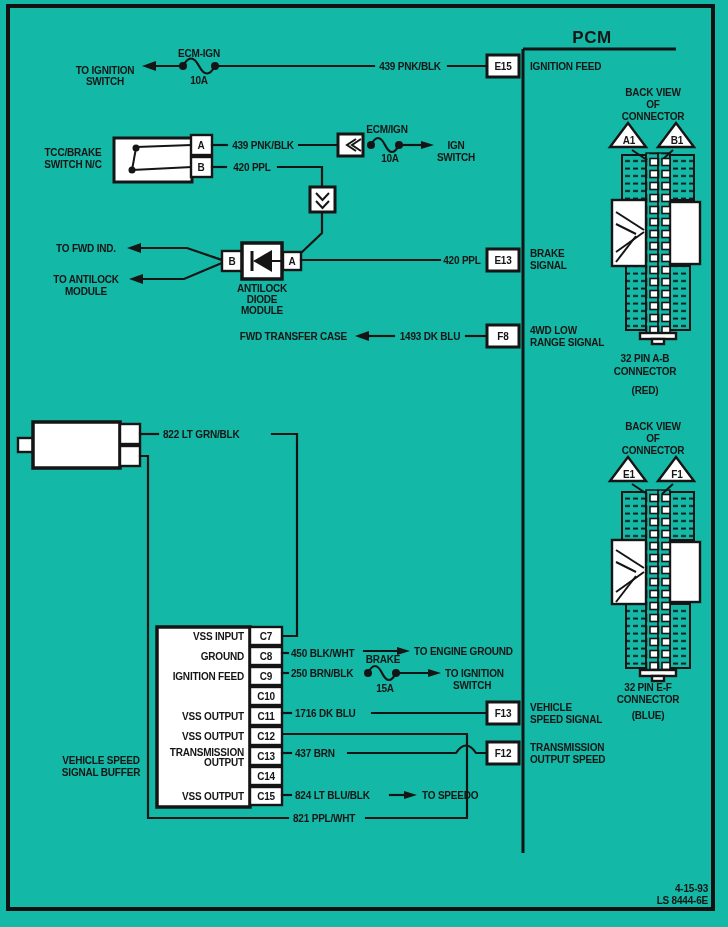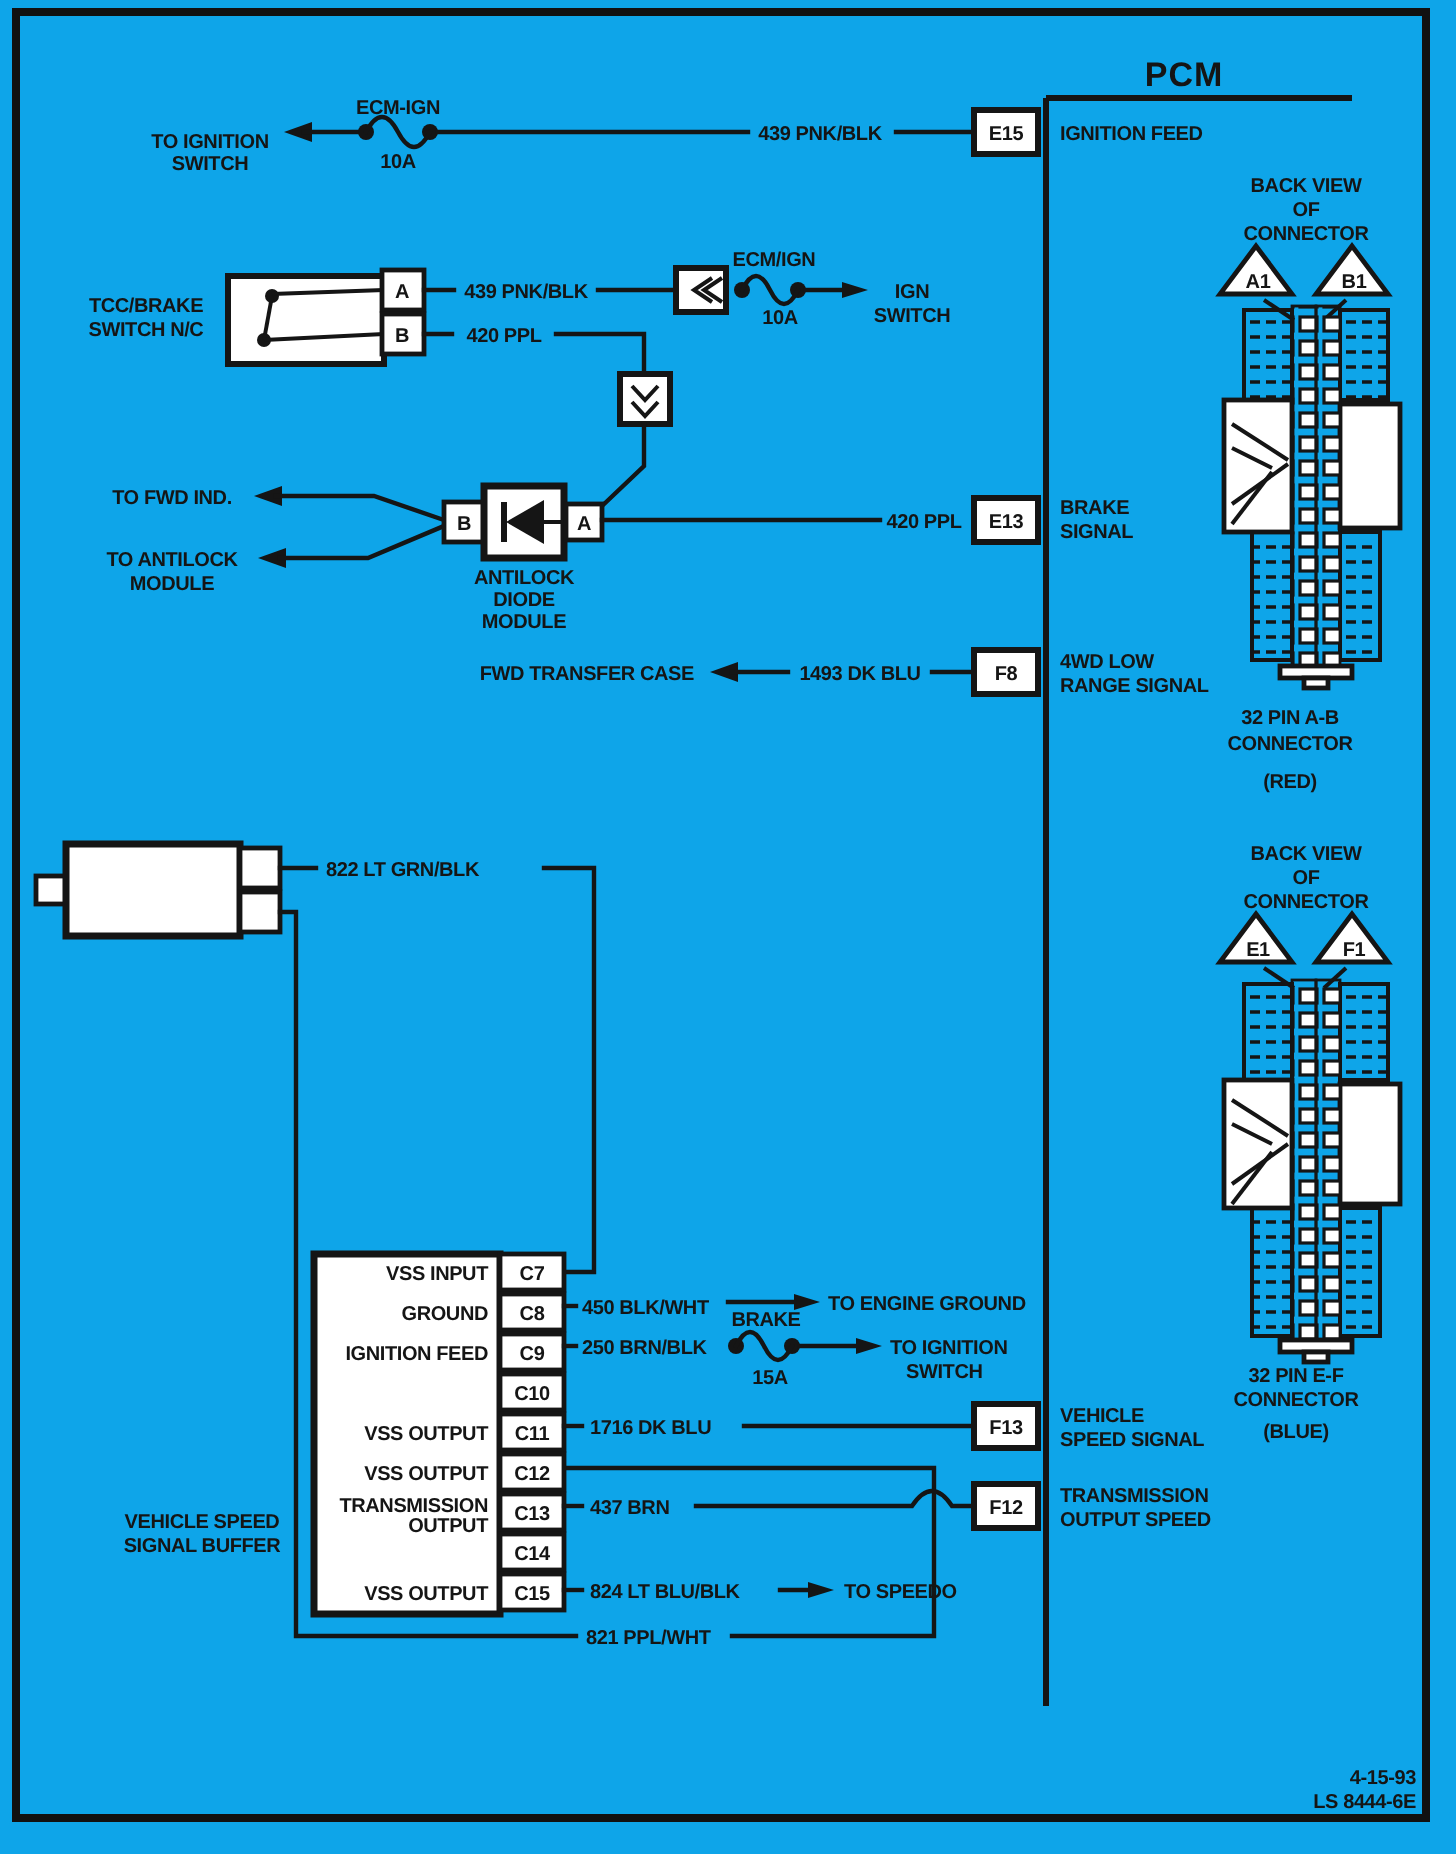--- a/index.html
+++ b/index.html
@@ -1,16 +1,16 @@
 <!DOCTYPE html>
 <html><head>
 <meta charset="utf-8">
 <style>
   html,body{margin:0;padding:0;background:#fff;}
-  .page{position:relative;width:728px;height:927px;background:#0ea5e9;overflow:hidden;}
+  .page{position:relative;width:728px;height:927px;background:#14b8a6;overflow:hidden;}
   svg{display:block;}
   text{font-family:"Liberation Sans",sans-serif;font-weight:700;fill:#151515;letter-spacing:-0.2px;}
   .t10{font-size:10px;}
   .t17{font-size:17px;letter-spacing:0.5px;}
   .mid{text-anchor:middle;}
   .end{text-anchor:end;}
   .w{stroke:#151515;stroke-width:2.2;fill:none;stroke-linecap:square;}
   .w3{stroke:#151515;stroke-width:3;fill:none;}
   .box{fill:#fff;stroke:#151515;stroke-width:3;}
   .box2{fill:#fff;stroke:#151515;stroke-width:2.4;}

